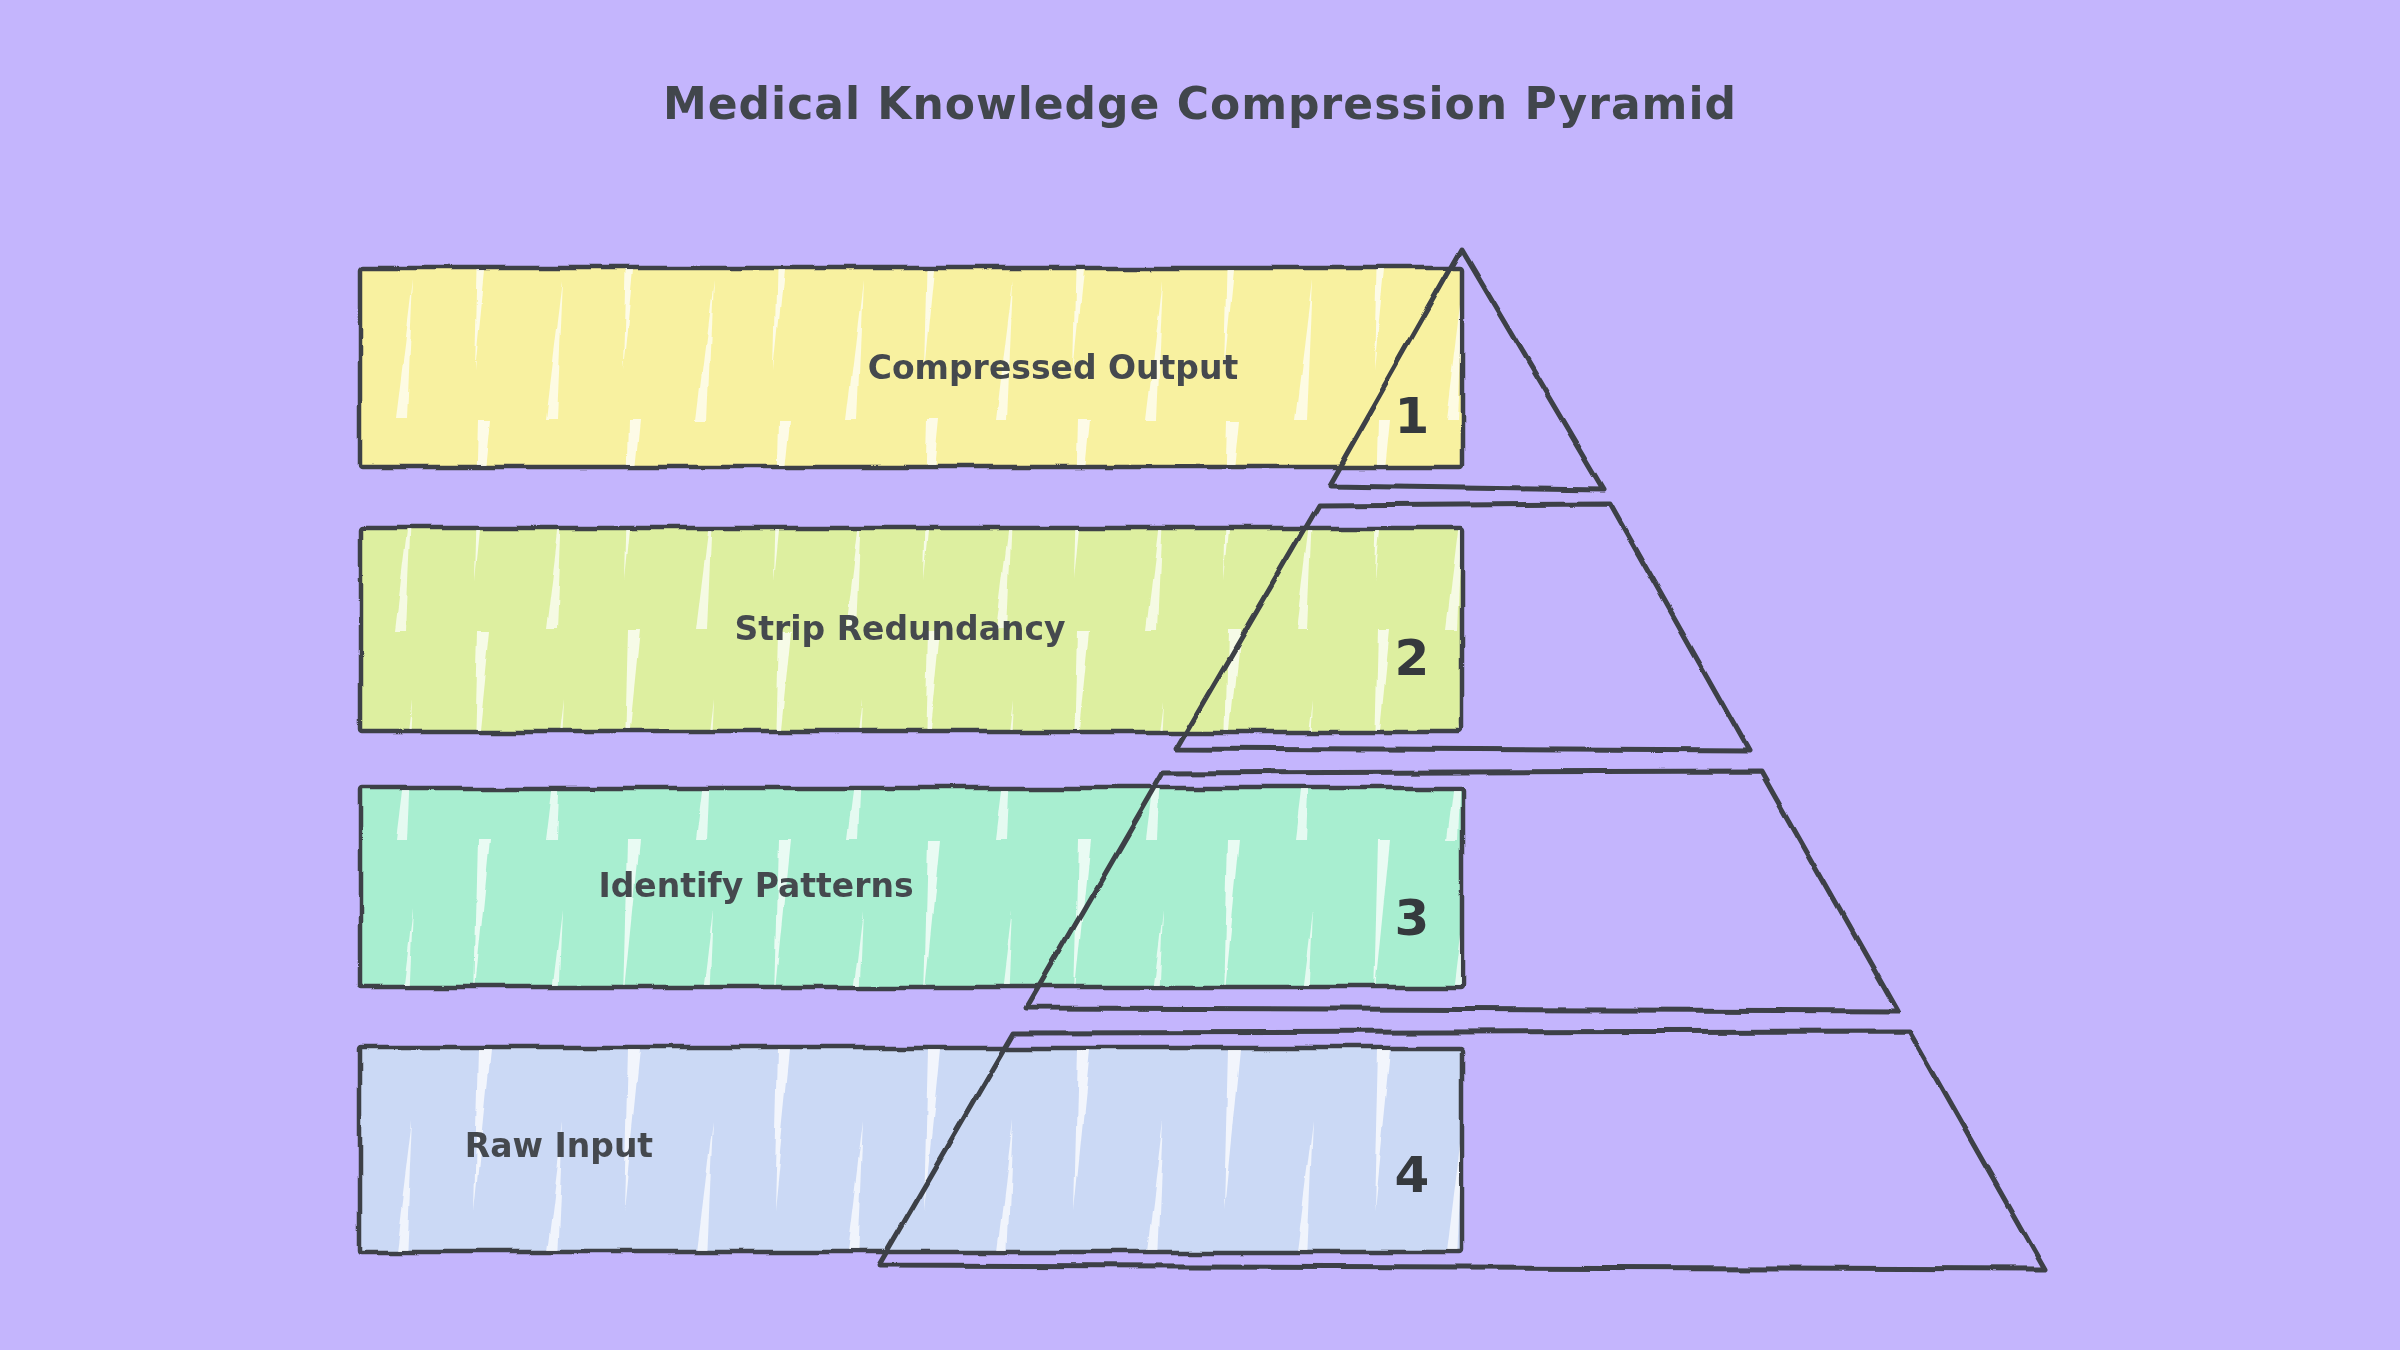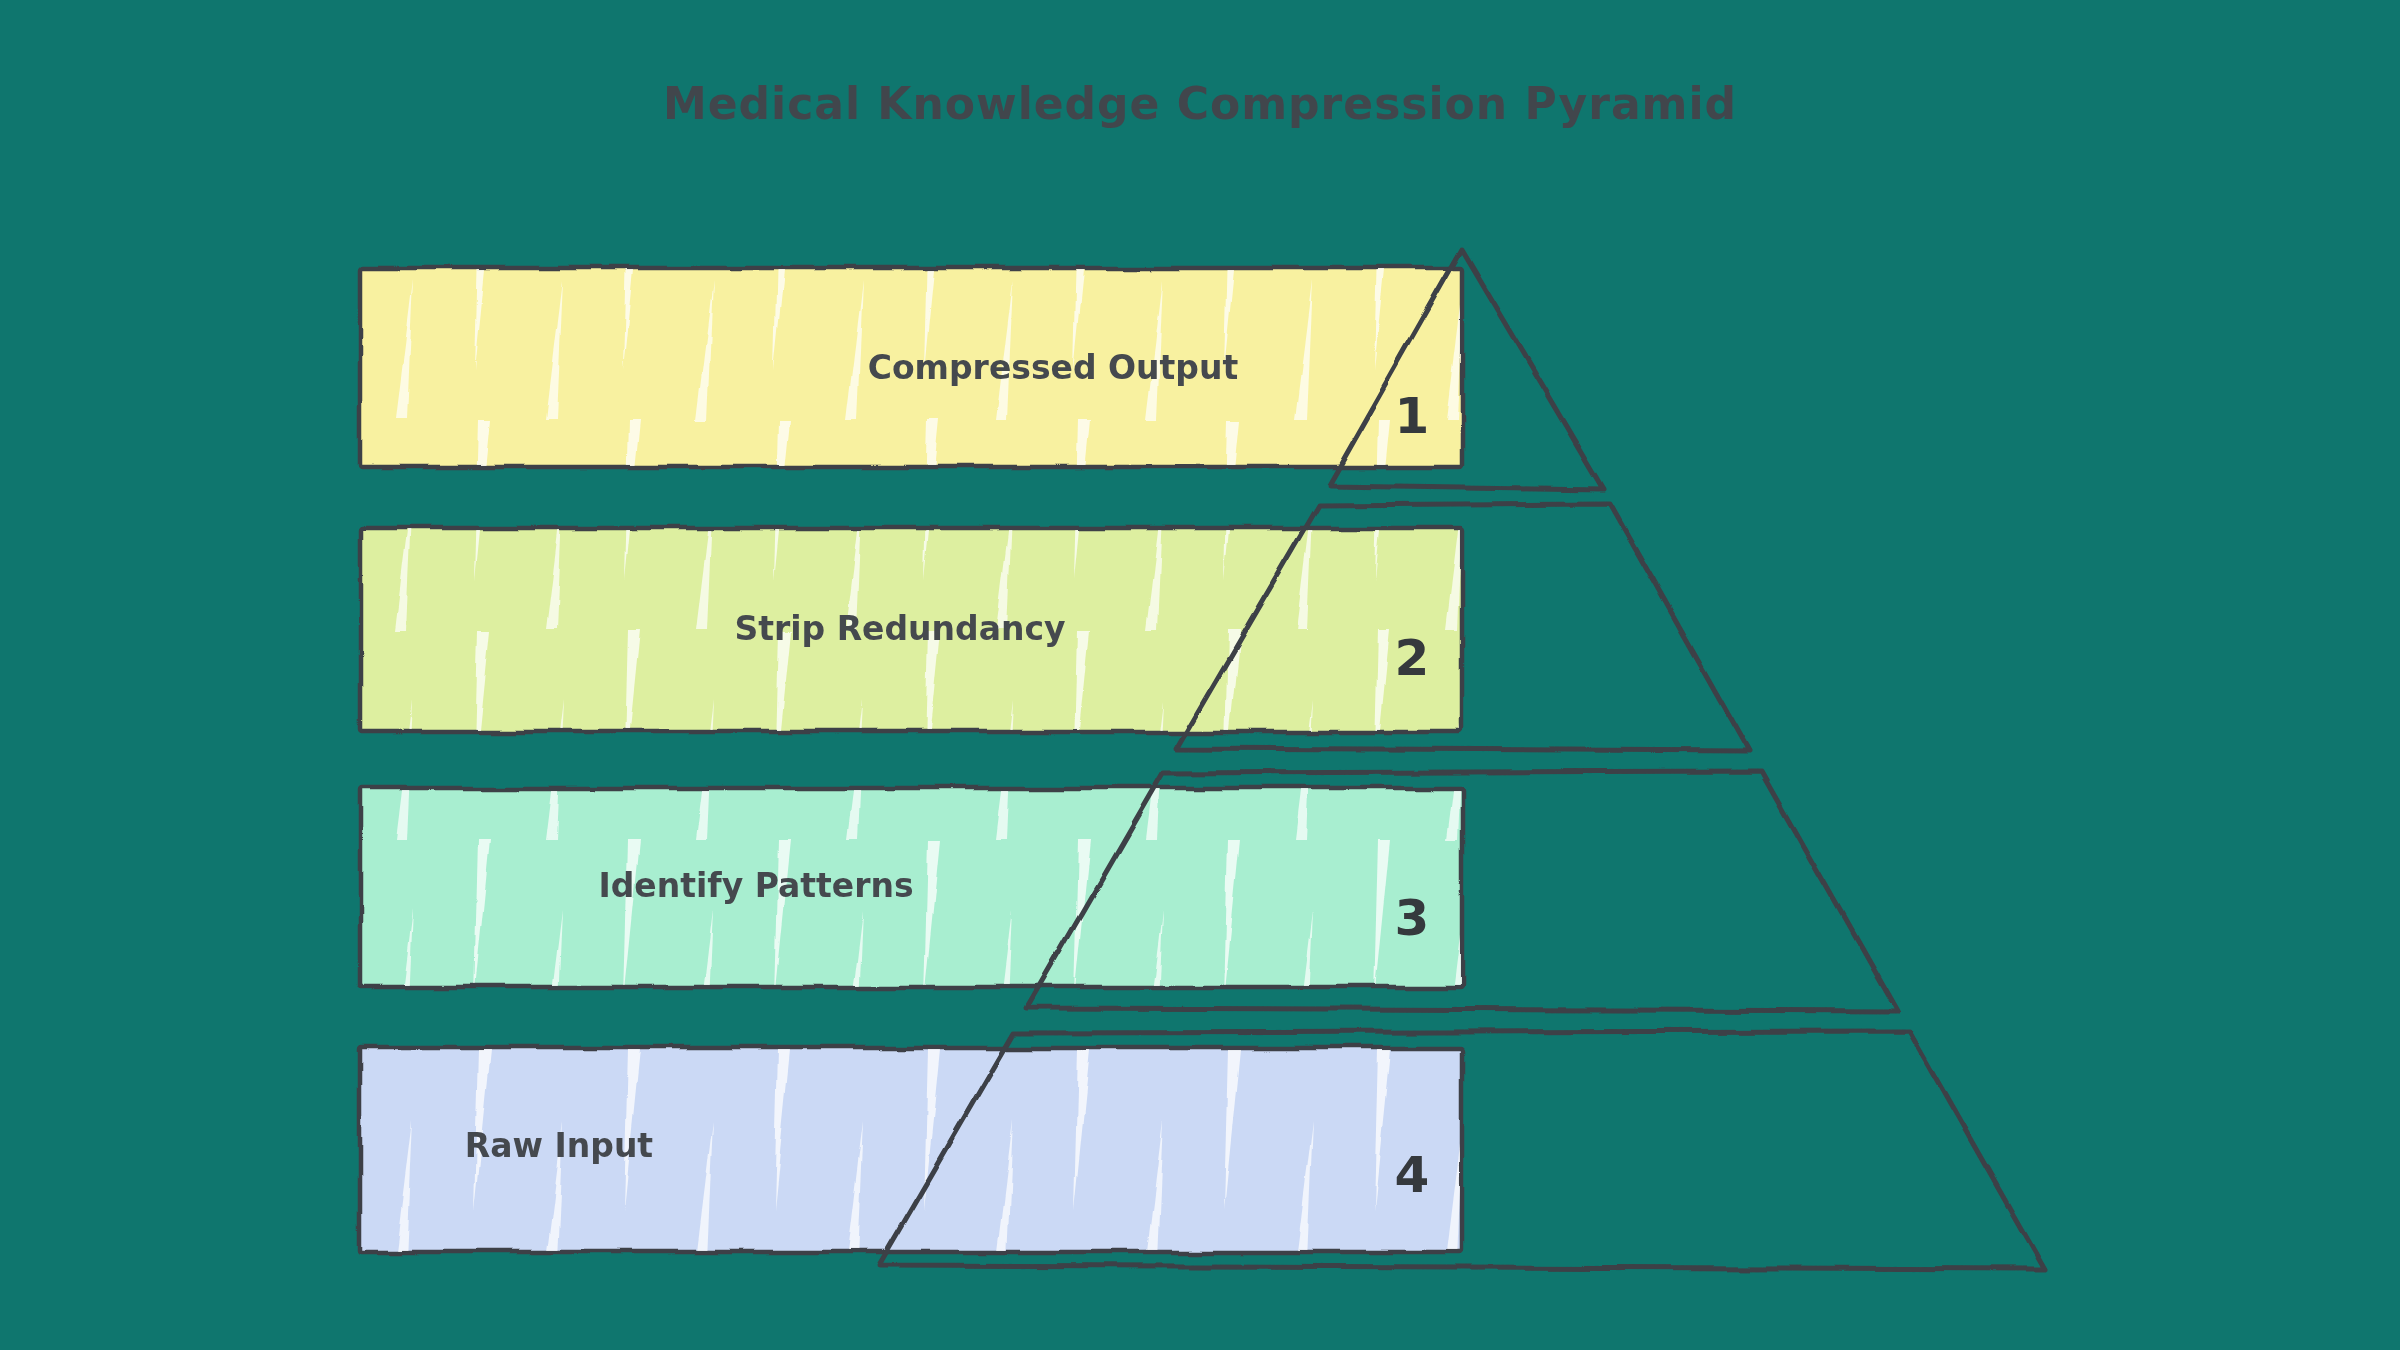--- a/index.html
+++ b/index.html
@@ -4,21 +4,21 @@
 <style>
   html, body {
     margin: 0;
     padding: 0;
     background: #ffffff;
   }
   .canvas {
     position: relative;
     width: 2400px;
     height: 1350px;
-    background: #0f766e;
+    background: #c4b5fd;
     overflow: hidden;
   }
   svg {
     display: block;
   }
   text {
     font-family: "DejaVu Sans", "Liberation Sans", sans-serif;
     font-weight: bold;
   }
 </style>

